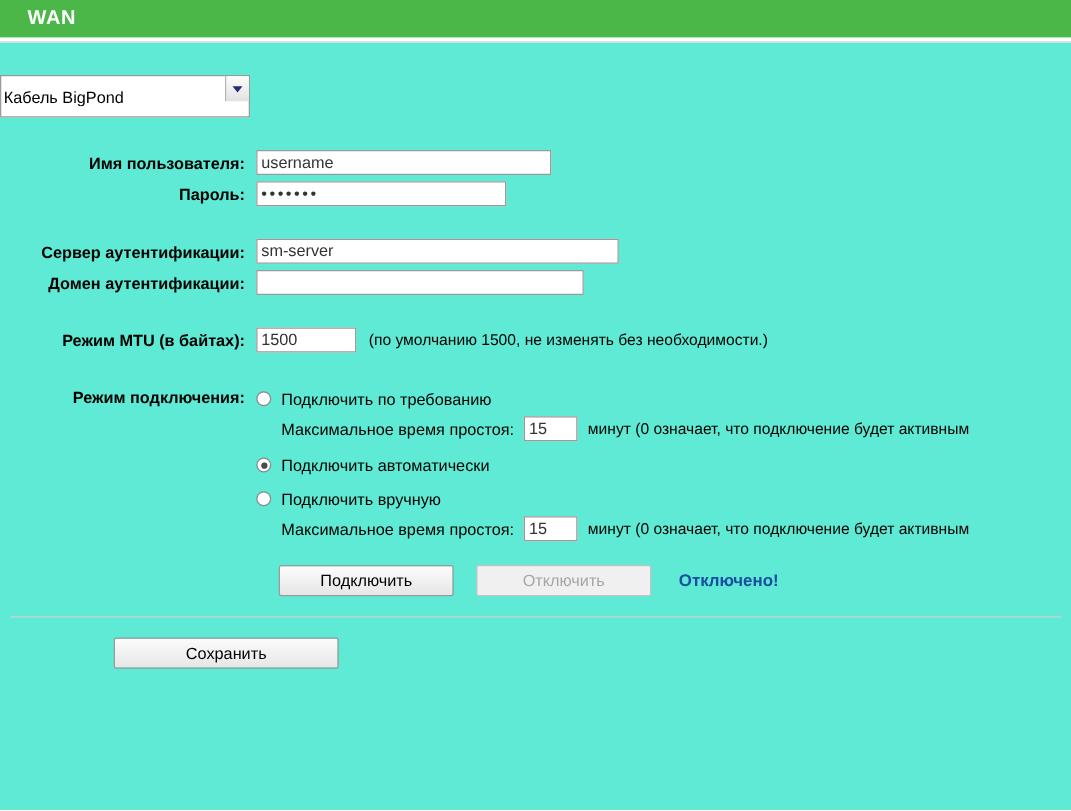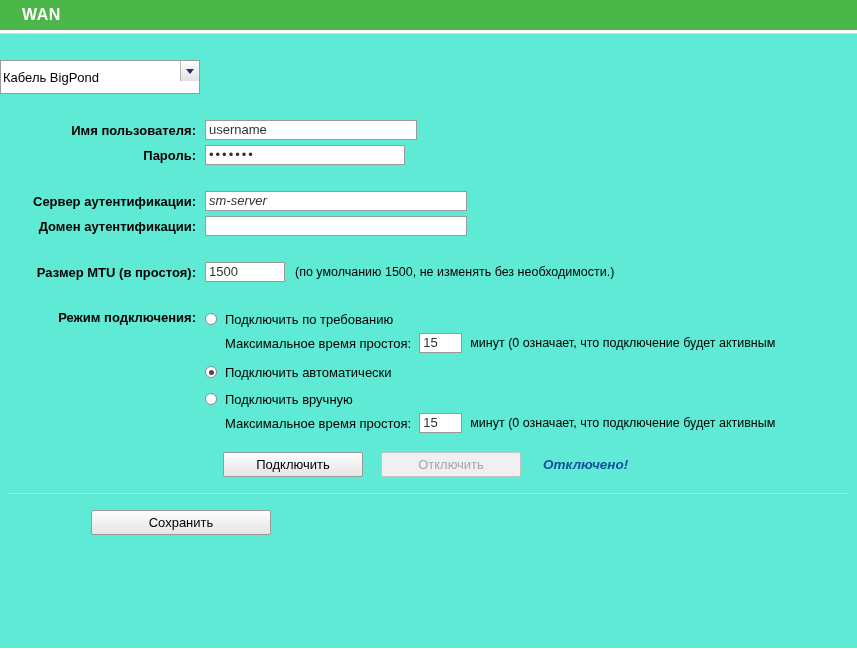--- a/index.html
+++ b/index.html
@@ -75,23 +75,23 @@
     font-size: 13px;
     color: #333;
     border: 1px solid #9a9a9a;
     background: #ffffff;
     height: 20px;
     line-height: 20px;
     padding: 0 3px;
     box-sizing: border-box;
     outline: none;
   }
-  .inp-username { width: 212px; }
+  .inp-username { width: 236px; }
   .inp-password { width: 200px; letter-spacing: 2px; }
-  .inp-server   { width: 262px; font-style: italic; }
+  .inp-server   { width: 290px; }
   .inp-domain   { width: 262px; }
   .inp-mtu      { width: 80px; }
   .inp-idle     { width: 43px; text-align: left; color: #888; }
 
   
   .select-wrap {
     position: relative;
     display: inline-block;
   }
   select.sel {
@@ -206,21 +206,20 @@
     cursor: default;
   }
   .btn-save {
     width: 180px;
   }
   .status {
     color: #1c4ea0;
     font-weight: bold;
     font-size: 13.5px;
     margin-left: 22px;
-    font-style: italic;
   }
   .btn-row {
     display: flex;
     align-items: center;
     padding-left: 223px;
   }
   .btn-gap { width: 18px; }
 
   .divider {
     border-top: 1px solid #d0d0d0;
@@ -297,21 +296,21 @@
     <div class="row">
       <div class="label">Домен аутентификации:</div>
       <div class="field">
         <input type="text" class="inp-domain" value="" style="">
       </div>
     </div>
 
     <div class="spacer-lg"></div>
 
     <div class="row">
-      <div class="label">Размер MTU (в простоя):</div>
+      <div class="label">Режим MTU (в байтах):</div>
       <div class="field">
         <input type="text" class="inp-mtu" value="1500" style="">
         <span class="hint">(по умолчанию 1500, не изменять без необходимости.)</span>
       </div>
     </div>
 
     <div class="spacer-lg"></div>
 
     <div class="row" style="align-items: flex-start;">
       <div class="label" style="padding-top:2px;">Режим подключения:</div>

